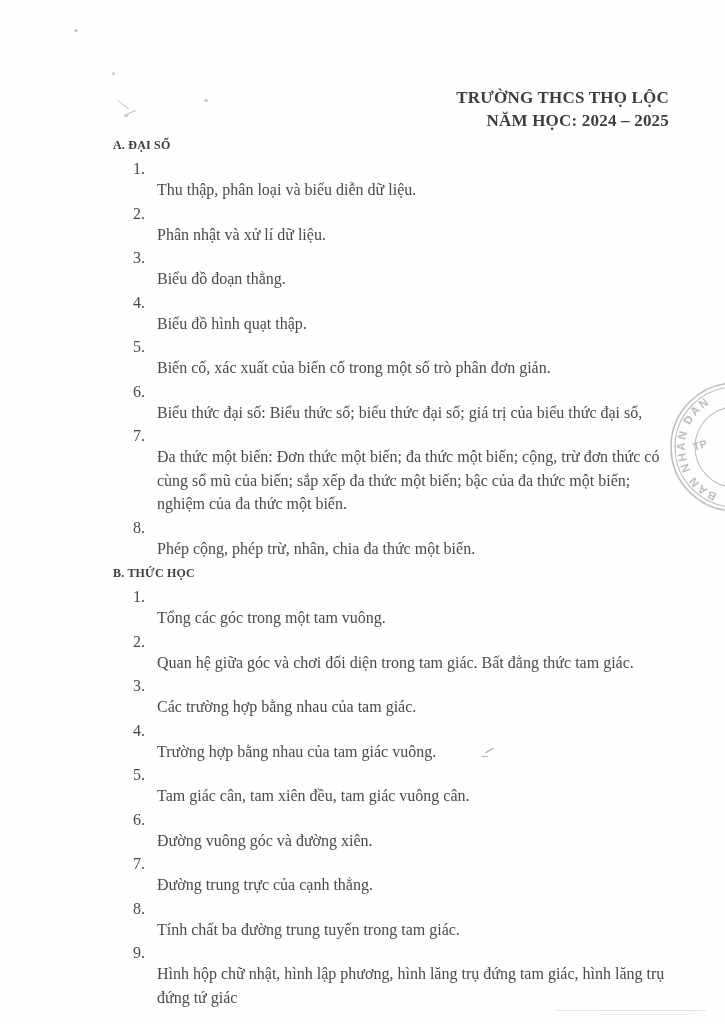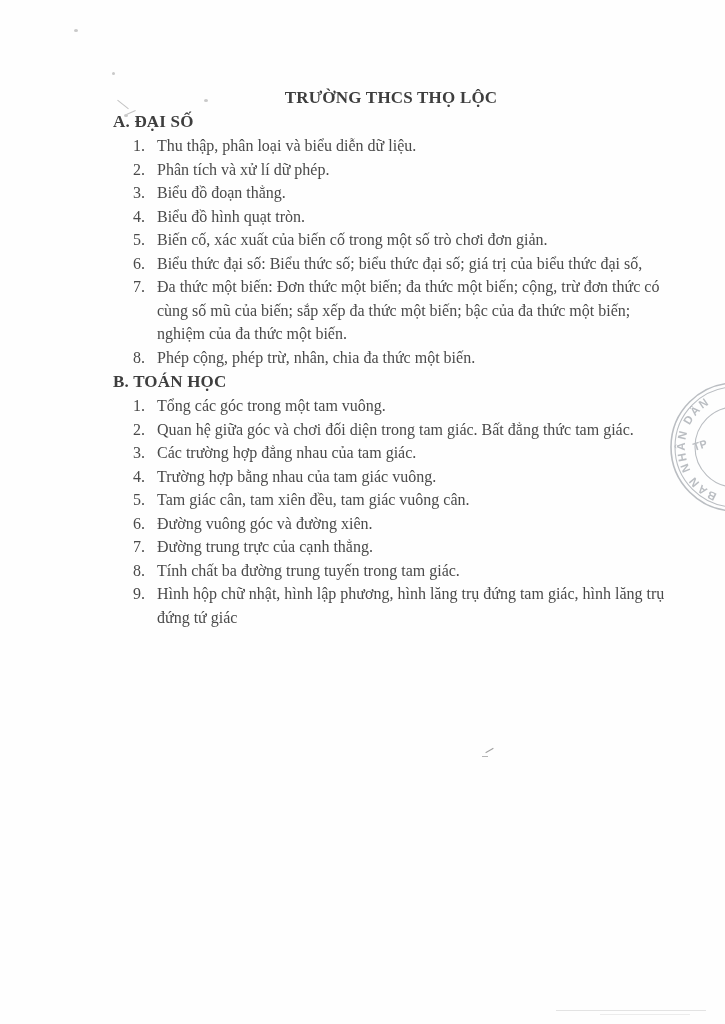--- a/index.html
+++ b/index.html
@@ -21,31 +21,31 @@
     background: var(--paper);
     overflow: hidden;
     color: var(--ink);
   }
   .content {
     position: absolute;
     left: 113px;
     top: 86px;
     width: 556px;
   }
-  .doc-header { text-align: center; }
+  .doc-header { text-align: right; }
   .doc-header .title-line {
     font-size: 17px;
     font-weight: bold;
     line-height: 23px;
     color: var(--ink-heading);
     letter-spacing: 0.2px;
     white-space: nowrap;
   }
   .section-heading {
-    font-size: 17px;
+    font-size: 12px;
     font-weight: bold;
     line-height: 24px;
     color: var(--ink-heading);
     margin-top: 1px;
     letter-spacing: 0.2px;
   }
   ol.topic-list {
     list-style: none;
     margin: 0;
     padding: 0 0 0 20px;
@@ -56,20 +56,21 @@
     font-size: 16px;
     line-height: 23.5px;
   }
   ol.topic-list .num {
     width: 24px;
     flex: 0 0 24px;
     text-align: left;
   }
   ol.topic-list .txt {
     flex: 1 1 auto;
+    margin-top: 21px;
   }
   
   .stamp {
     position: absolute;
     left: 645px;
     top: 347px;
     width: 180px;
     height: 200px;
     opacity: 0.9;
     pointer-events: none;
@@ -123,71 +124,72 @@
     <text font-size="11.5" letter-spacing="2">
       <textPath href="#stamp-arc" startOffset="18">BAN NHÂN DÂN</textPath>
     </text>
     <text x="48" y="102" font-size="11" transform="rotate(-18 55 98)">TP</text>
   </svg>
 
   <div class="content">
 
     <div class="doc-header">
       <div class="title-line">TRƯỜNG THCS THỌ LỘC</div>
+      <div class="title-line">NĂM HỌC: 2024 – 2025</div>
     </div>
 
     <div class="section-heading">A. ĐẠI SỐ</div>
     <ol class="topic-list">
       <li>
         <span class="num">1.</span>
         <span class="txt">Thu thập, phân loại và biểu diễn dữ liệu.</span>
       </li>
       <li>
         <span class="num">2.</span>
-        <span class="txt">Phân tích và xử lí dữ phép.</span>
+        <span class="txt">Phân nhật và xử lí dữ liệu.</span>
       </li>
       <li>
         <span class="num">3.</span>
         <span class="txt">Biểu đồ đoạn thẳng.</span>
       </li>
       <li>
         <span class="num">4.</span>
-        <span class="txt">Biểu đồ hình quạt tròn.</span>
+        <span class="txt">Biểu đồ hình quạt thập.</span>
       </li>
       <li>
         <span class="num">5.</span>
-        <span class="txt">Biến cố, xác xuất của biến cố trong một số trò chơi đơn giản.</span>
+        <span class="txt">Biến cố, xác xuất của biến cố trong một số trò phân đơn giản.</span>
       </li>
       <li>
         <span class="num">6.</span>
         <span class="txt">Biểu thức đại số: Biểu thức số; biểu thức đại số; giá trị của biểu thức đại số,</span>
       </li>
       <li>
         <span class="num">7.</span>
         <span class="txt">Đa thức một biến: Đơn thức một biến; đa thức một biến; cộng, trừ đơn thức có cùng số mũ của biến; sắp xếp đa thức một biến; bậc của đa thức một biến; nghiệm của đa thức một biến.</span>
       </li>
       <li>
         <span class="num">8.</span>
         <span class="txt">Phép cộng, phép trừ, nhân, chia đa thức một biến.</span>
       </li>
     </ol>
 
-    <div class="section-heading">B. TOÁN HỌC</div>
+    <div class="section-heading">B. THỨC HỌC</div>
     <ol class="topic-list">
       <li>
         <span class="num">1.</span>
         <span class="txt">Tổng các góc trong một tam vuông.</span>
       </li>
       <li>
         <span class="num">2.</span>
         <span class="txt">Quan hệ giữa góc và chơi đối diện trong tam giác. Bất đẳng thức tam giác.</span>
       </li>
       <li>
         <span class="num">3.</span>
-        <span class="txt">Các trường hợp đẳng nhau của tam giác.</span>
+        <span class="txt">Các trường hợp bằng nhau của tam giác.</span>
       </li>
       <li>
         <span class="num">4.</span>
         <span class="txt">Trường hợp bằng nhau của tam giác vuông.</span>
       </li>
       <li>
         <span class="num">5.</span>
         <span class="txt">Tam giác cân, tam xiên đều, tam giác vuông cân.</span>
       </li>
       <li>

